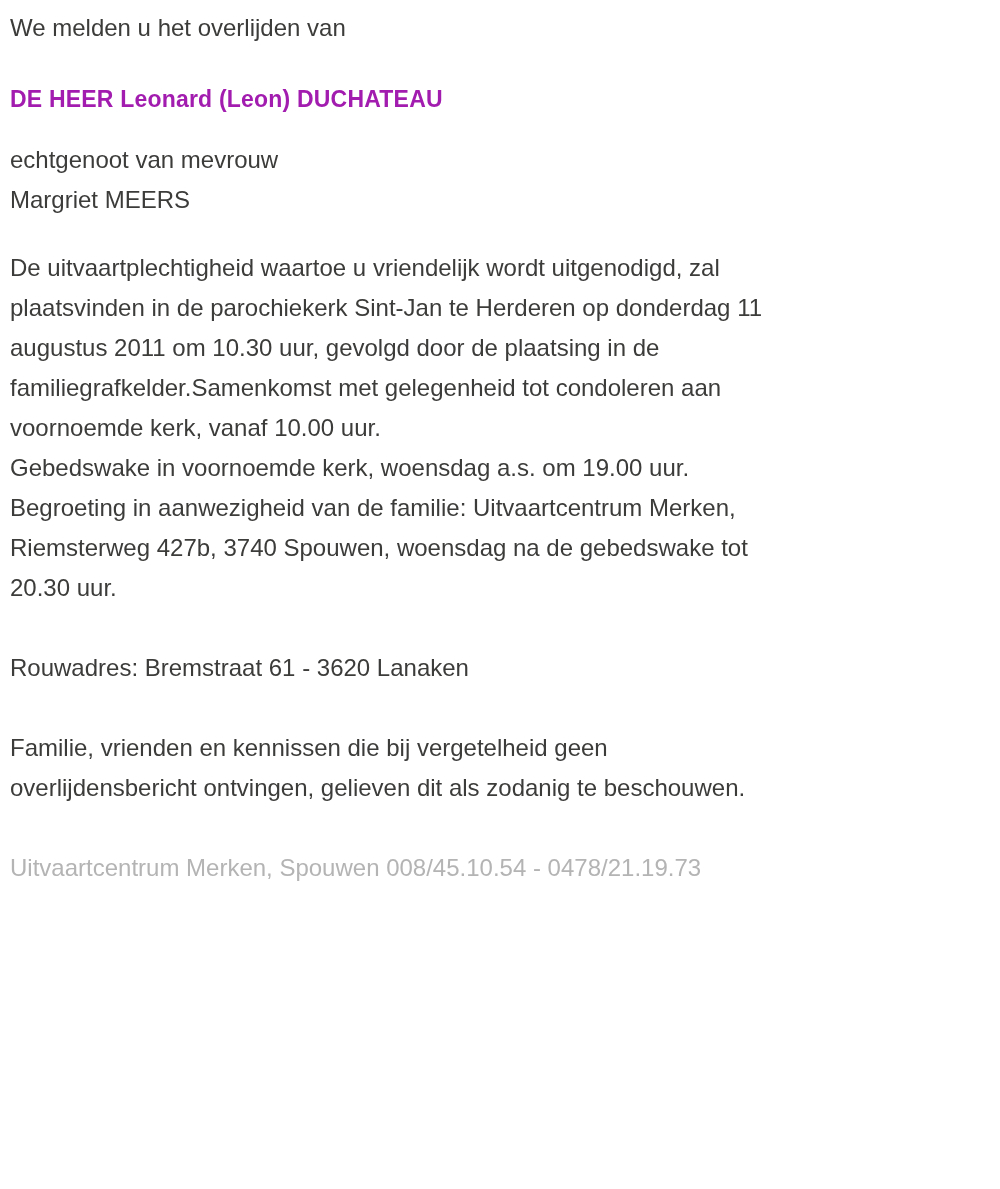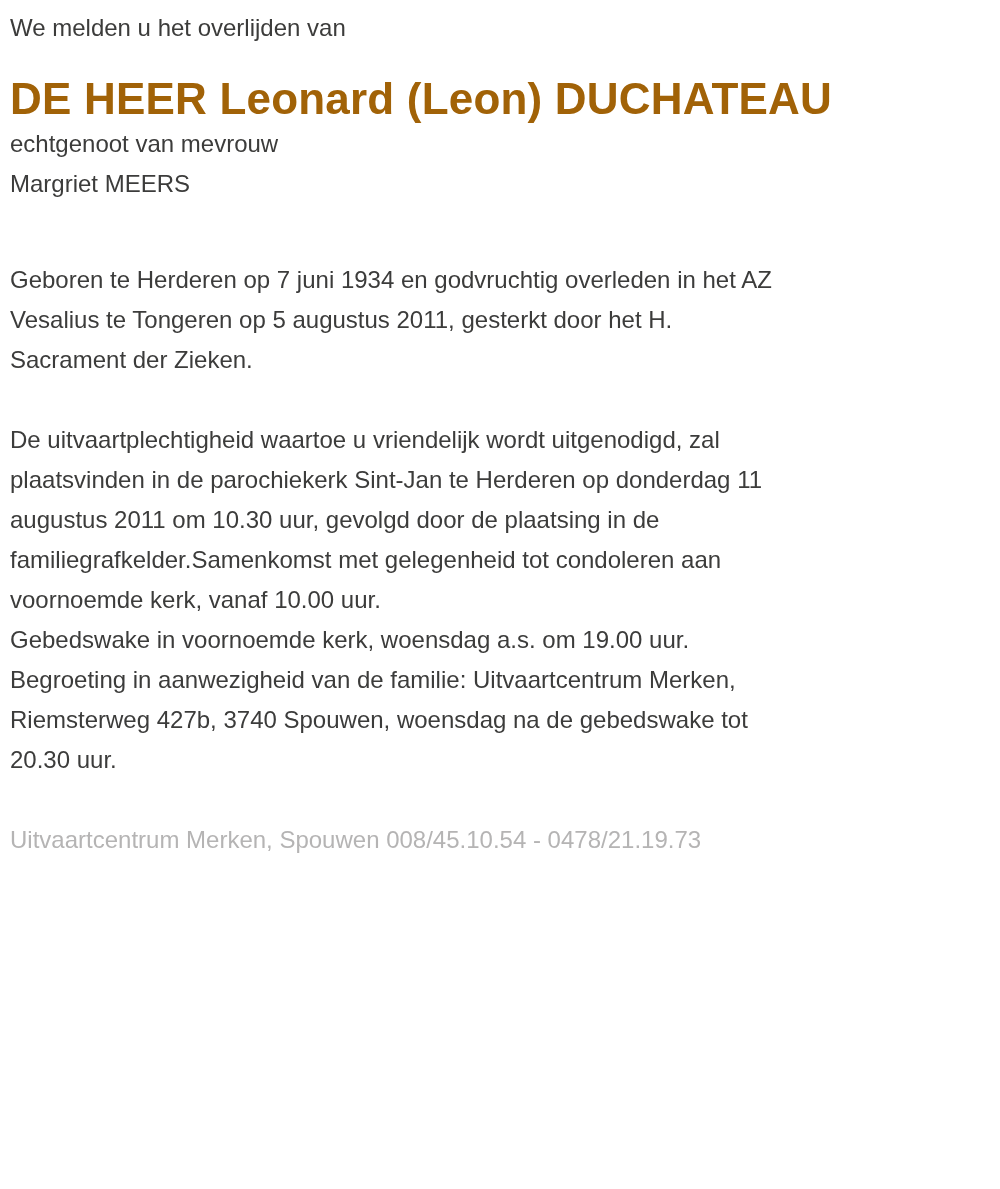--- a/index.html
+++ b/index.html
@@ -16,29 +16,29 @@
     font-family: "Liberation Sans", "DejaVu Sans", sans-serif;
     color: #3c3c3b;
   }
   .intro {
     margin: 0;
     font-size: 24px;
     line-height: 40px;
     font-weight: 400;
   }
   .title {
-    margin: 30px 0 4px 0;
-    font-size: 44px;
+    margin: 30px 0 20px 0;
+    font-size: 23px;
     line-height: 42px;
     font-weight: 700;
-    color: #a16207;
+    color: #a21caf;
     letter-spacing: 0.2px;
   }
   .relation {
-    margin: 0 0 56px 0;
+    margin: 0 0 28px 0;
     font-size: 24px;
     line-height: 40px;
     white-space: pre-line;
   }
   .para {
     margin: 0 0 40px 0;
     font-size: 24px;
     line-height: 40px;
     white-space: pre-line;
   }
@@ -55,30 +55,30 @@
 
 <div class="page">
   <p class="intro">We melden u het overlijden van</p>
 
   <h1 class="title">DE HEER Leonard (Leon) DUCHATEAU</h1>
 
   <p class="relation">echtgenoot van mevrouw
 Margriet MEERS</p>
 
 
-  <p class="para">Geboren te Herderen op 7 juni 1934 en godvruchtig overleden in het AZ
-Vesalius te Tongeren op 5 augustus 2011, gesterkt door het H.
-Sacrament der Zieken.</p>
 
   <p class="para">De uitvaartplechtigheid waartoe u vriendelijk wordt uitgenodigd, zal
 plaatsvinden in de parochiekerk Sint-Jan te Herderen op donderdag 11
 augustus 2011 om 10.30 uur, gevolgd door de plaatsing in de
 familiegrafkelder.Samenkomst met gelegenheid tot condoleren aan
 voornoemde kerk, vanaf 10.00 uur.
 Gebedswake in voornoemde kerk, woensdag a.s. om 19.00 uur.
 Begroeting in aanwezigheid van de familie: Uitvaartcentrum Merken,
 Riemsterweg 427b, 3740 Spouwen, woensdag na de gebedswake tot
 20.30 uur.</p>
 
+  <p class="para">Rouwadres: Bremstraat 61 - 3620 Lanaken</p>
 
+  <p class="para">Familie, vrienden en kennissen die bij vergetelheid geen
+overlijdensbericht ontvingen, gelieven dit als zodanig te beschouwen.</p>
 
   <p class="footer">Uitvaartcentrum Merken, Spouwen 008/45.10.54 - 0478/21.19.73</p>
 </div>
 
 </body></html>

